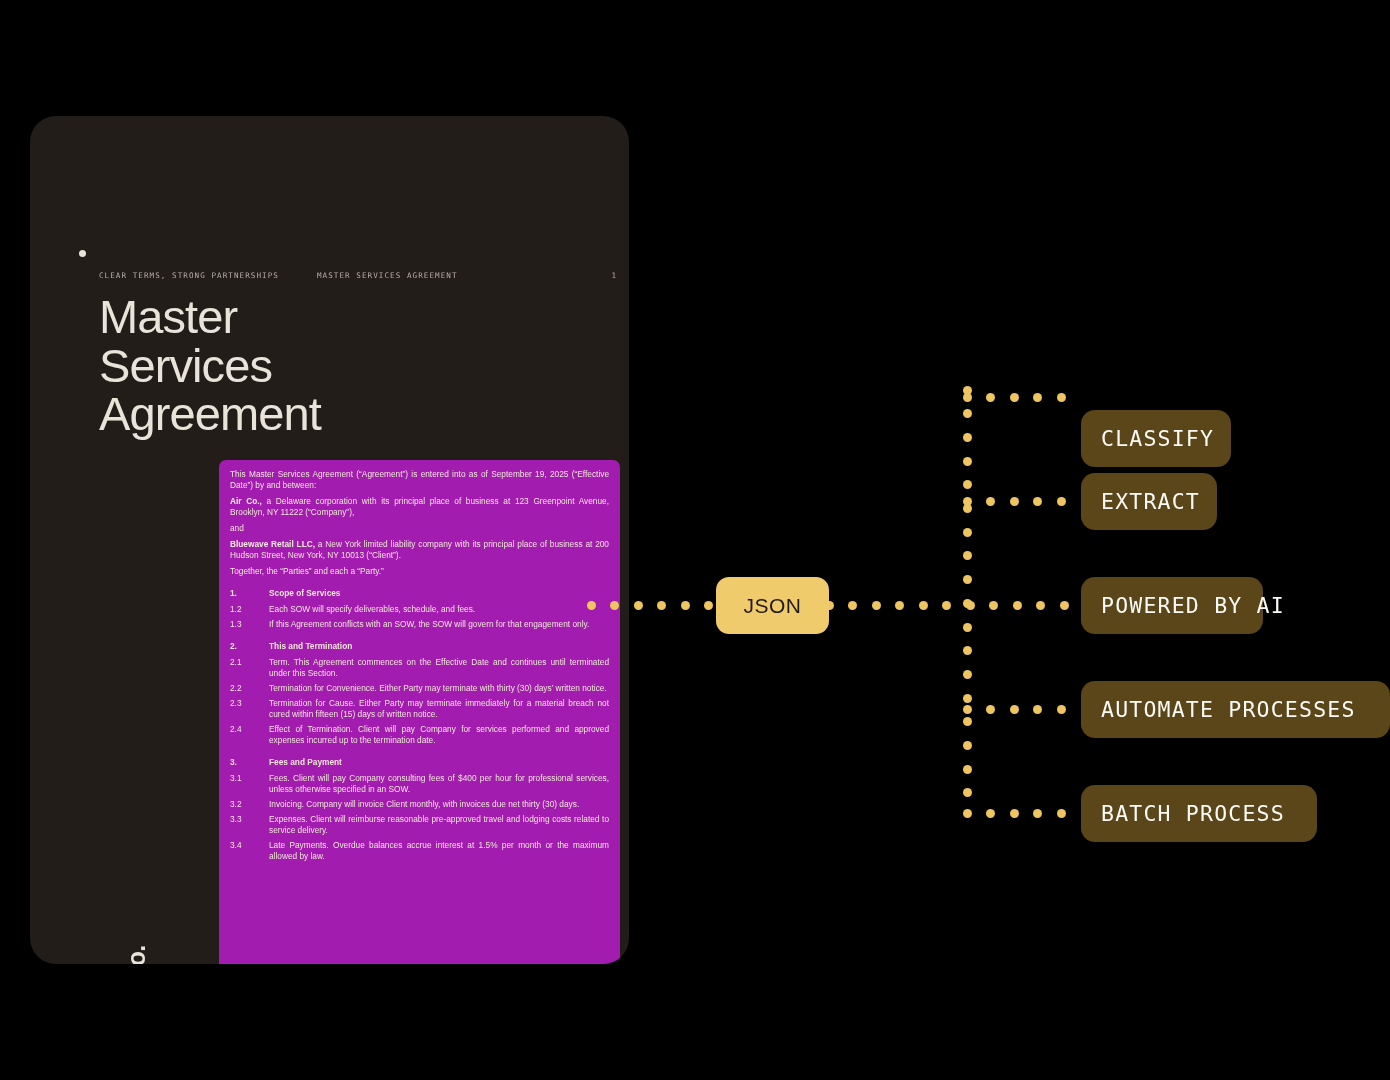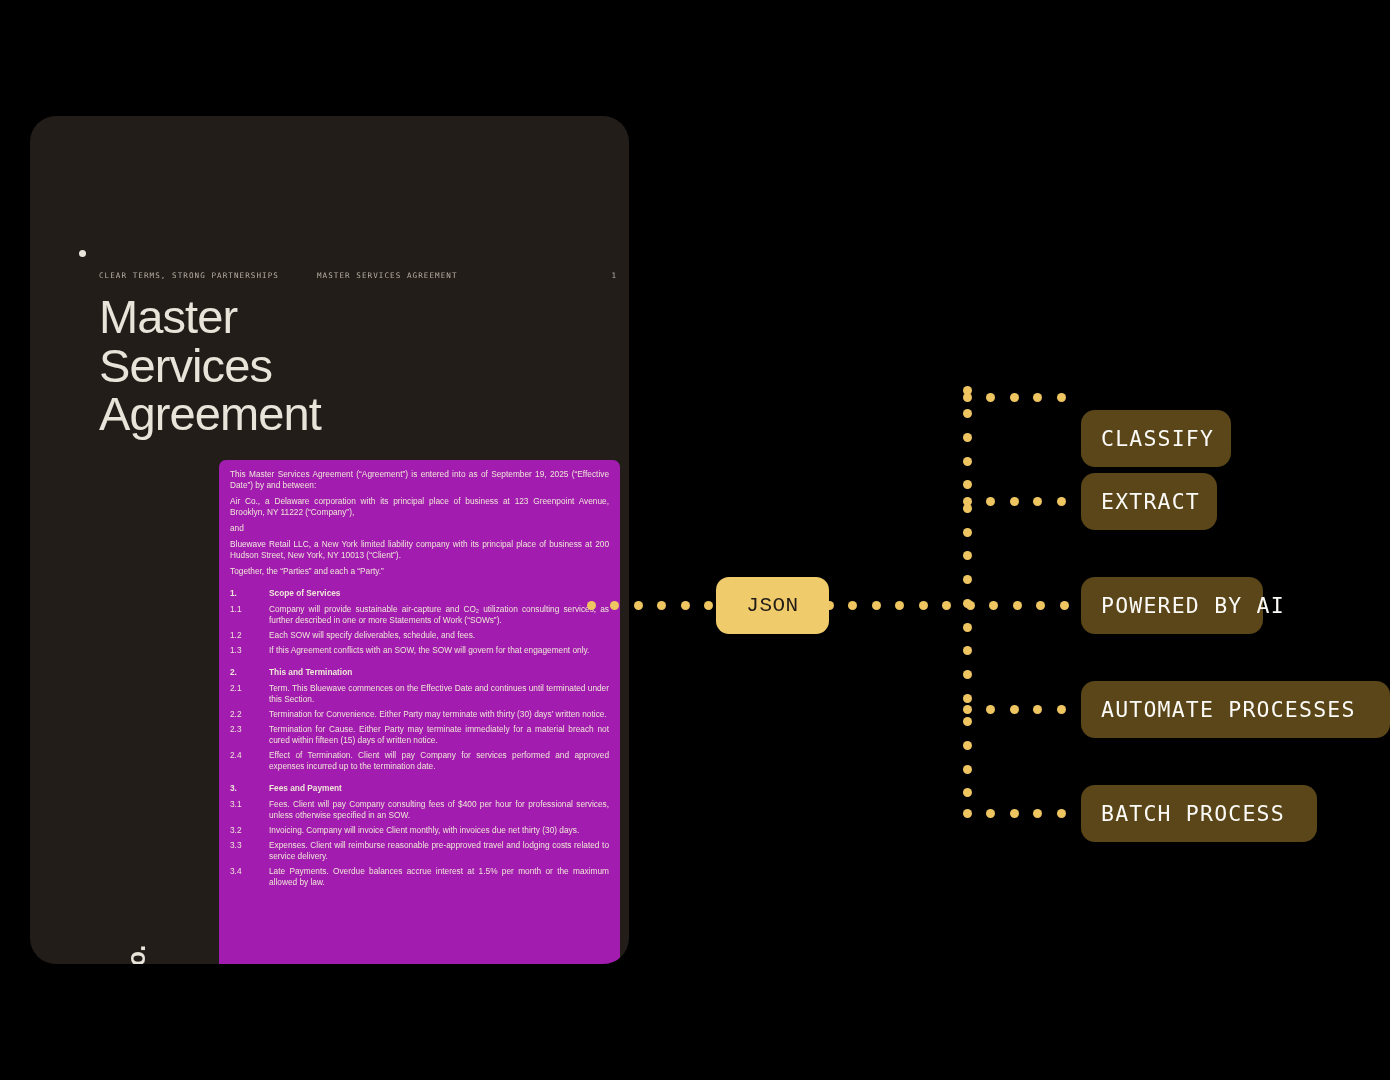--- a/index.html
+++ b/index.html
@@ -48,21 +48,21 @@
     position:absolute; left:189px; top:344px;
     width:401px; height:562px;
     background:#a21caf;
     border-radius:7px;
     padding:9px 11px 0 11px;
     color:#efe6d8;
     font-size:8.3px;
     line-height:11px;
   }
   #contract p{ text-align:justify; margin-bottom:5px; }
-  #contract .b{ font-weight:400; color:#f4ece0; }
+  #contract .b{ font-weight:700; color:#f4ece0; }
   #contract .plain{ margin-bottom:5px; }
 
   .sec-head{ display:flex; margin:11px 0 5px 0; font-weight:700; }
   .sec-head .n{ width:39px; flex:0 0 39px; }
   .clause{ display:flex; margin-bottom:4px; }
   .clause .n{ width:39px; flex:0 0 39px; color:#efe6d8; }
   .clause .t{ flex:1; text-align:justify; }
 
   
   #brand{
@@ -86,21 +86,21 @@
   }
 
   
   #json-badge{
     position:absolute; left:716px; top:577px;
     width:113px; height:57px;
     background:#f0cb6b;
     border-radius:13px;
     display:flex; align-items:center; justify-content:center;
     color:#221c18;
-    font-family:Liberation Mono, monospace;
+    font-family:Liberation Sans, sans-serif;
     font-size:21px; letter-spacing:0.5px;
   }
 
   
   .chip{
     position:absolute;
     background:#5a4618;
     border-radius:14px;
     display:flex; align-items:center;
     padding:0 20px;
@@ -138,39 +138,35 @@
       <p class="plain"><span class="b">Air Co.,</span><span> a Delaware corporation with its principal place of business at 123 Greenpoint Avenue, Brooklyn, NY 11222 (“Company”),</span></p>
       <p class="plain">and</p>
       <p class="plain"><span class="b">Bluewave Retail LLC,</span><span> a New York limited liability company with its principal place of business at 200 Hudson Street, New York, NY 10013 (“Client”).</span></p>
       <p class="plain">Together, the “Parties” and each a “Party.”</p>
 
       <div class="sec-head">
         <span class="n">1.</span>
         <span>Scope of Services</span>
       </div>
       <div class="clause">
-        <span class="n">1.1</span>
-        <span class="t">Company will provide sustainable air-capture and CO₂ utilization consulting services, as further described in one or more Statements of Work (“SOWs”).</span>
-      </div>
-      <div class="clause">
         <span class="n">1.2</span>
         <span class="t">Each SOW will specify deliverables, schedule, and fees.</span>
       </div>
       <div class="clause">
         <span class="n">1.3</span>
         <span class="t">If this Agreement conflicts with an SOW, the SOW will govern for that engagement only.</span>
       </div>
 
       <div class="sec-head">
         <span class="n">2.</span>
         <span>This and Termination</span>
       </div>
       <div class="clause">
         <span class="n">2.1</span>
-        <span class="t">Term. This Bluewave commences on the Effective Date and continues until terminated under this Section.</span>
+        <span class="t">Term. This Agreement commences on the Effective Date and continues until terminated under this Section.</span>
       </div>
       <div class="clause">
         <span class="n">2.2</span>
         <span class="t">Termination for Convenience. Either Party may terminate with thirty (30) days’ written notice.</span>
       </div>
       <div class="clause">
         <span class="n">2.3</span>
         <span class="t">Termination for Cause. Either Party may terminate immediately for a material breach not cured within fifteen (15) days of written notice.</span>
       </div>
       <div class="clause">

